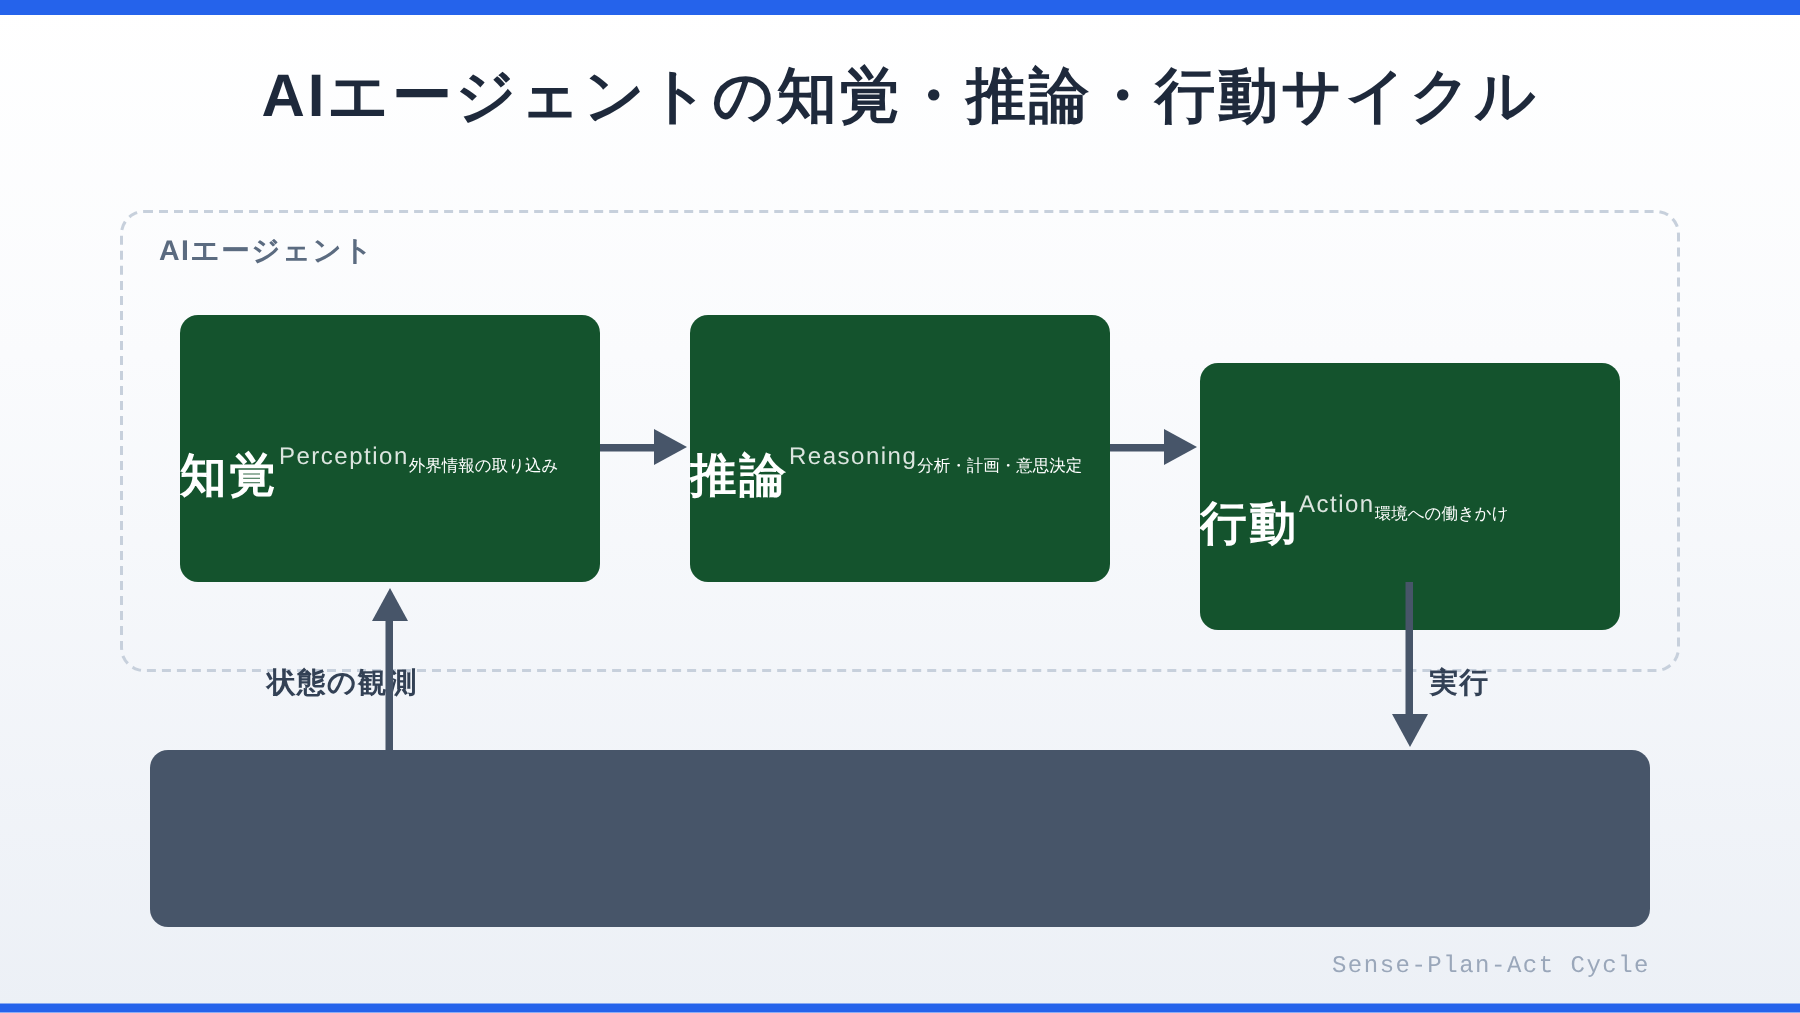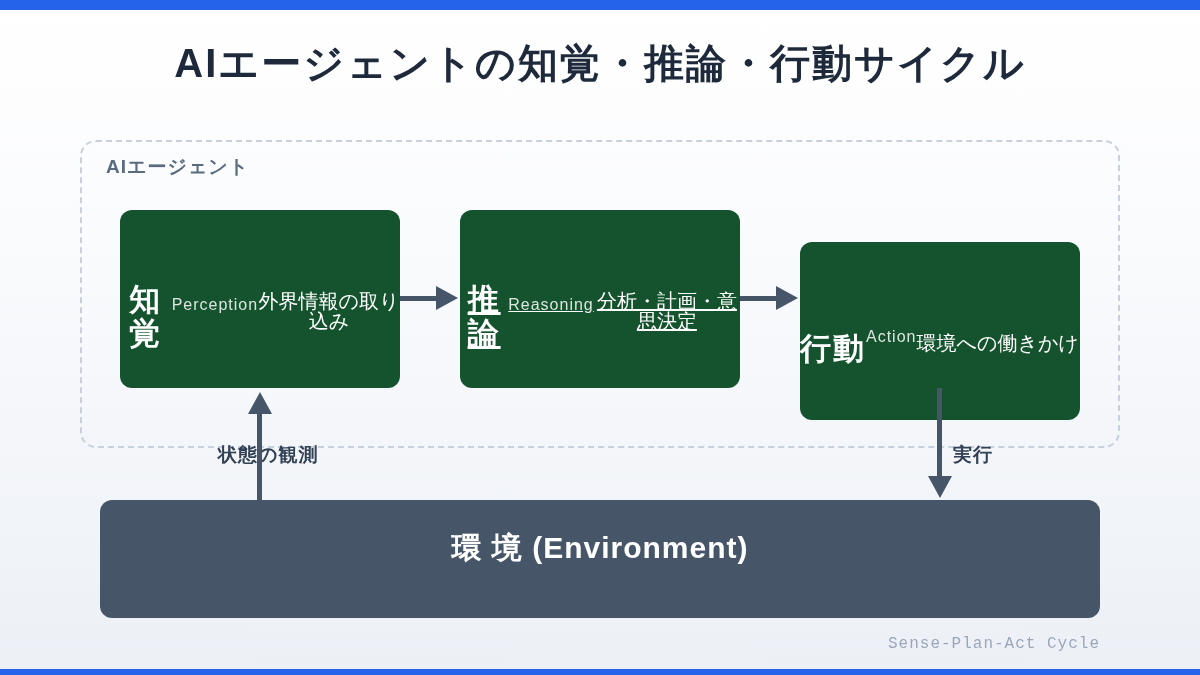--- a/index.html
+++ b/index.html
@@ -33,25 +33,25 @@
     position: absolute; left: 14px; top: 12px;
     font-size: 19px; font-weight: bold; color: #5b6b80; letter-spacing: 1px; margin-left: 10px;
   }
   .cycle-box {
     position: absolute; top: 210px; width: 280px; height: 178px;
     background: #14532d; border-radius: 12px;
     color: #ffffff; text-align: center;
     display: flex; flex-direction: row; align-items: center;
   }
   .cycle-box.b0 { left: 120px; }
-  .cycle-box.b1 { left: 460px; text-decoration: underline; }
+  .cycle-box.b1 { left: 460px; }
   .cycle-box.b2 { left: 800px; margin-top: 32px; }
   .cycle-title { margin-top: 36px; font-size: 31px; line-height: 34px; font-weight: bold; letter-spacing: 2px; }
   .cycle-sub   { margin-top: 12px; font-size: 16px; line-height: 24px; color: rgba(255,255,255,0.85); letter-spacing: 1px; }
-  .cycle-desc  { margin-top: 23px; font-size: 20px; line-height: 20px; color: #ffffff; }
+  .cycle-desc  { margin-top: 23px; font-size: 11px; line-height: 20px; color: #ffffff; }
   .h-arrow-line {
     position: absolute; top: 296px; height: 5px; width: 40px; background: #475569;
   }
   .h-arrow-head {
     position: absolute; top: 286px; width: 0; height: 0;
     border-top: 12px solid transparent; border-bottom: 12px solid transparent;
     border-left: 22px solid #475569;
   }
   .v-arrow-line {
     position: absolute; width: 5px; background: #475569; z-index: 3;
@@ -63,21 +63,21 @@
   }
   .v-arrow-head-down {
     position: absolute; width: 0; height: 0; z-index: 3;
     border-left: 12px solid transparent; border-right: 12px solid transparent;
     border-top: 22px solid #475569;
   }
   .flow-label {
     position: absolute; z-index: 2;
     font-size: 19px; font-weight: bold; color: #334155; letter-spacing: 1px;
   }
-  .flow-label.observe { left: 178px; top: 442px; margin-left: 40px; }
+  .flow-label.observe { left: 178px; top: 442px; }
   .flow-label.execute { left: 953px; top: 442px; }
   .env-box {
     position: absolute; left: 100px; top: 500px; width: 1000px; height: 118px;
     background: #475569; border-radius: 12px;
     color: #ffffff; text-align: center;
     display: flex; flex-direction: column; align-items: center;
   }
   .env-title { margin-top: 30px; font-size: 30px; line-height: 36px; font-weight: bold; letter-spacing: 1px; }
   .env-desc  { margin-top: 8px; font-size: 16px; line-height: 22px; color: rgba(255,255,255,0.9); }
   .footer-note {
@@ -122,18 +122,17 @@
 
 <div class="v-arrow-line" style="left:257px; top:410px; height:90px;"></div>
 <div class="v-arrow-head-up" style="left:248px; top:392px;"></div>
 <div class="flow-label observe">状態の観測</div>
 
 <div class="v-arrow-line" style="left:937px; top:388px; height:90px;"></div>
 <div class="v-arrow-head-down" style="left:928px; top:476px;"></div>
 <div class="flow-label execute">実行</div>
 
 <div class="env-box">
-  <div class="env-title">環 境 (Environment)</div>
 </div>
 
 <div class="footer-note">Sense-Plan-Act Cycle</div>
 
 <div class="accent-bar-bottom"></div>
 
 </body></html>

